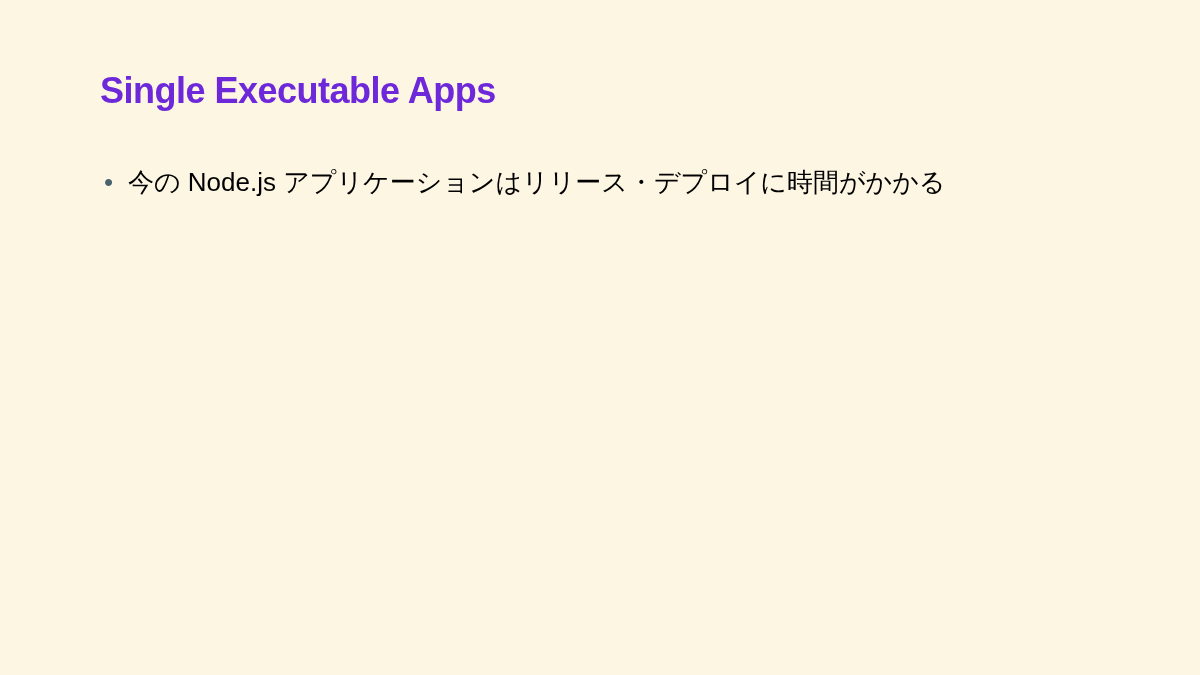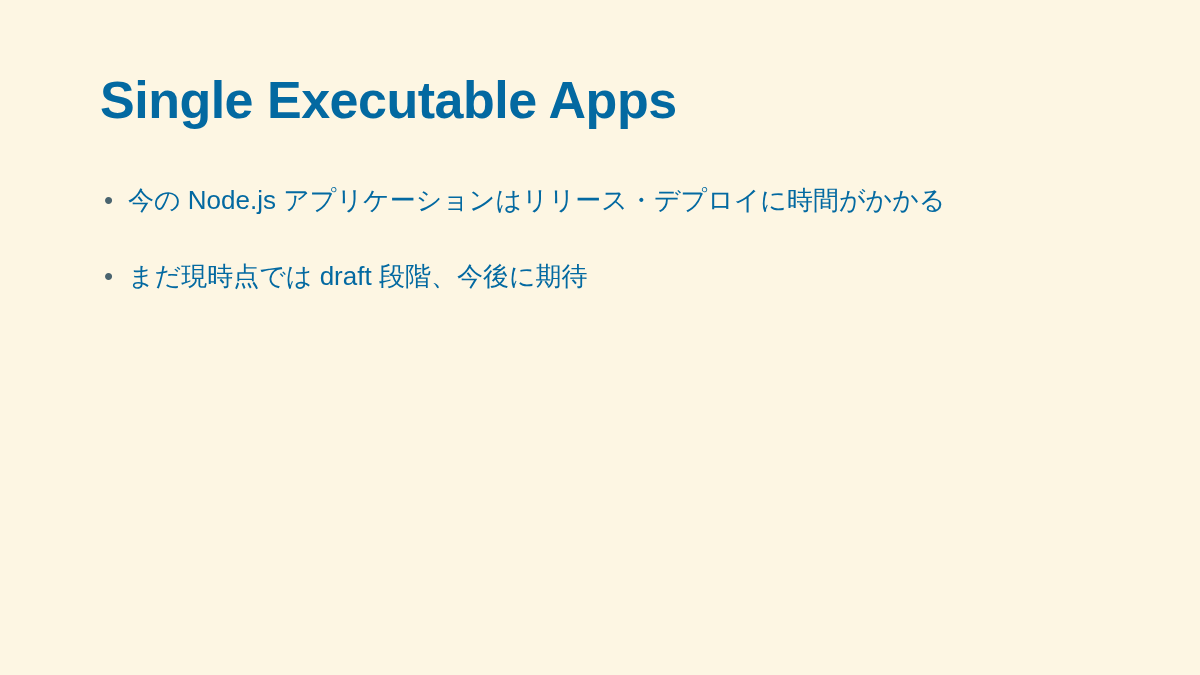--- a/index.html
+++ b/index.html
@@ -9,31 +9,31 @@
     }
     body {
       width: 1200px;
       height: 675px;
       background-color: #fdf6e3;
       font-family: -apple-system, BlinkMacSystemFont, "Helvetica Neue", "Hiragino Sans", "Hiragino Kaku Gothic ProN", sans-serif;
       padding: 70px 100px;
       overflow: hidden;
     }
     .slide-title {
-      color: #0369a1;
-      font-size: 52px;
+      color: #6d28d9;
+      font-size: 36px;
       font-weight: 700;
       margin-bottom: 48px;
       letter-spacing: -0.5px;
     }
     .bullet-list {
       list-style: none;
     }
     .bullet-item {
-      color: #0369a1;
+      color: #000000;
       font-size: 26px;
       line-height: 1.7;
       margin-bottom: 32px;
       padding-left: 28px;
       position: relative;
       font-weight: 500;
     }
     .bullet-item::before {
       content: "•";
       position: absolute;
@@ -43,14 +43,13 @@
       font-size: 26px;
     }
   </style>
 </head>
 <body>
 
 <h1 class="slide-title">Single Executable Apps</h1>
 
 <ul class="bullet-list">
   <li class="bullet-item">今の Node.js アプリケーションはリリース・デプロイに時間がかかる</li>
-  <li class="bullet-item">まだ現時点では draft 段階、今後に期待</li>
 </ul>
 
 </body></html>

